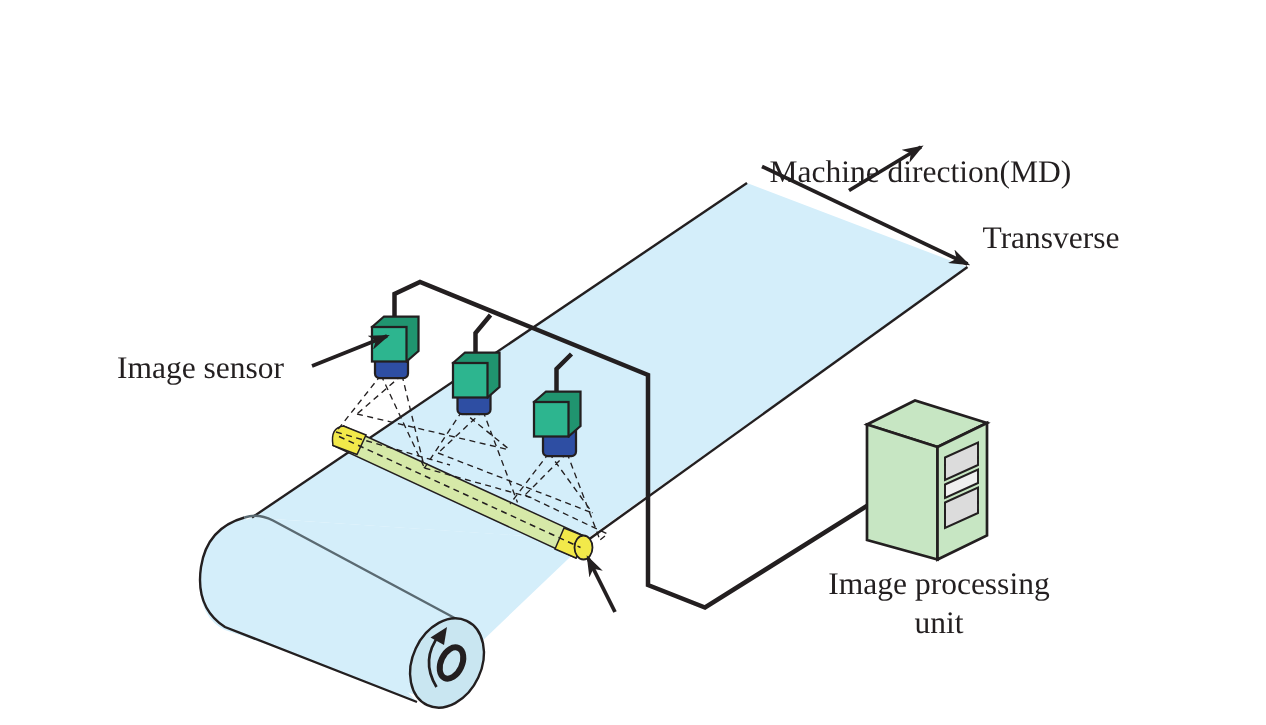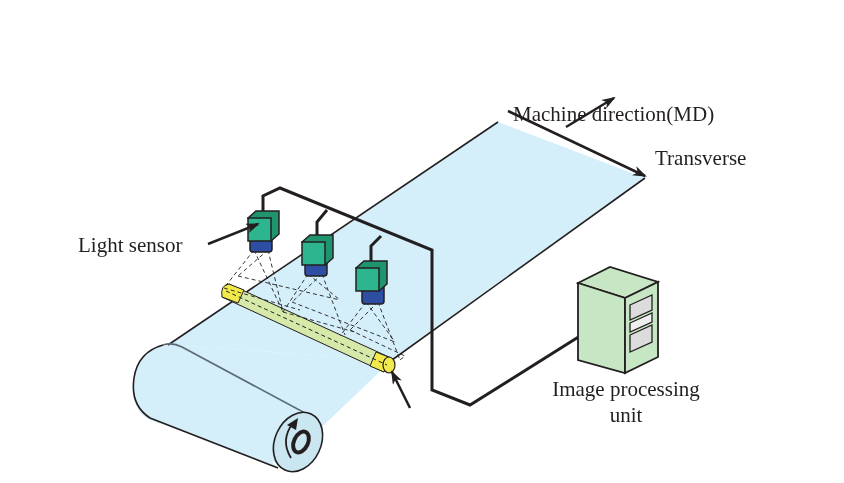--- a/index.html
+++ b/index.html
@@ -94,16 +94,16 @@
 
     <line x1="566" y1="127" x2="614" y2="98" stroke="#231f20" stroke-width="2.5" marker-end="url(#arrowhead)"></line>
     <line x1="508" y1="111" x2="645" y2="176" stroke="#231f20" stroke-width="2.5" marker-end="url(#arrowhead)"></line>
 
     <line x1="208" y1="244" x2="258" y2="224" stroke="#231f20" stroke-width="2.5" marker-end="url(#arrowhead)"></line>
     <line x1="410" y1="408" x2="392" y2="372" stroke="#231f20" stroke-width="2.5" marker-end="url(#arrowhead)"></line>
   </svg>
 
   <div class="label" style="left:513px; top:61px;margin-top:41px;">Machine direction(MD)</div>
   <div class="label" style="left:655px; top:146px;font-family:Liberation Serif, serif;">Transverse</div>
-  <div class="label" style="left:78px; top:233px;">Light sensor</div>
+  <div class="label" style="left:78px; top:233px;">Image sensor</div>
   <div class="label center" style="left:528px; top:403px; width:196px;">unit</div>
   <div class="label center" style="left:528px; top:377px; width:196px;">Image processing</div>
 </div>
 
 </body></html>

